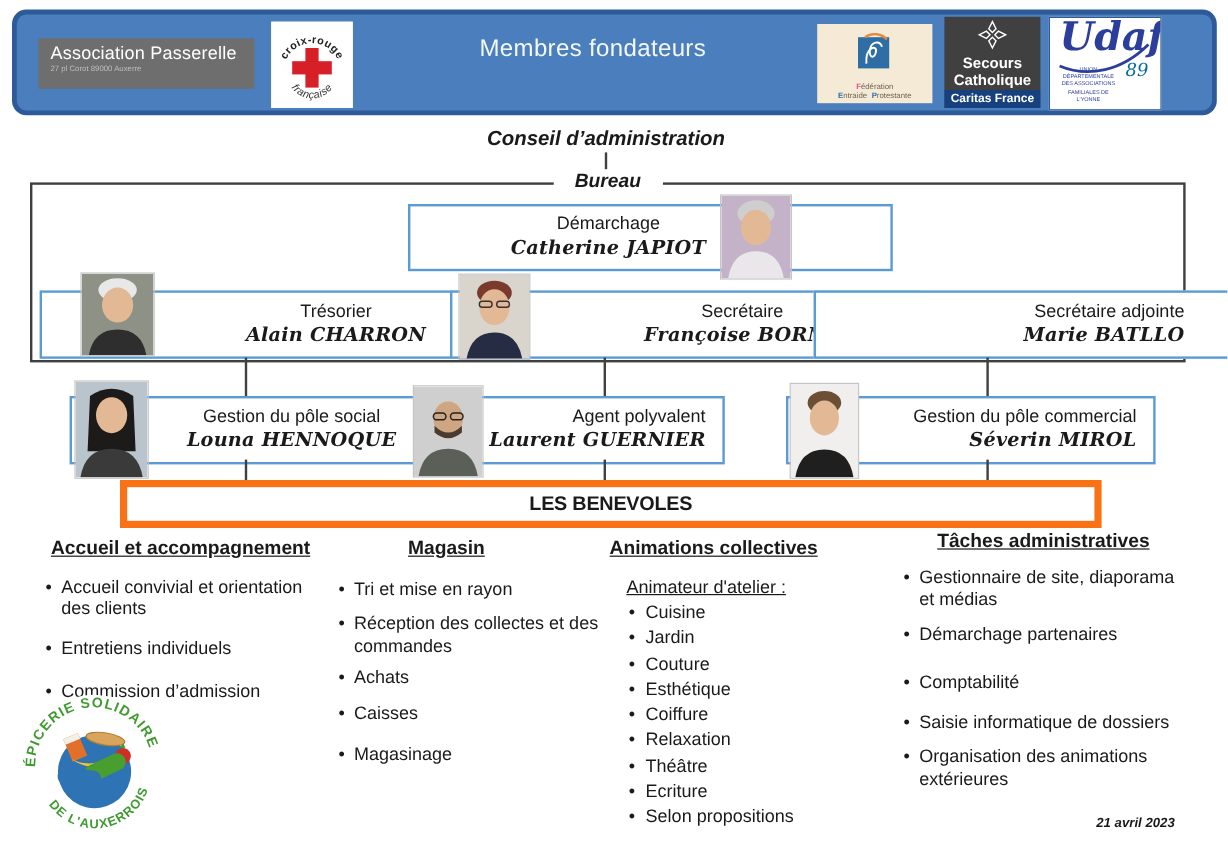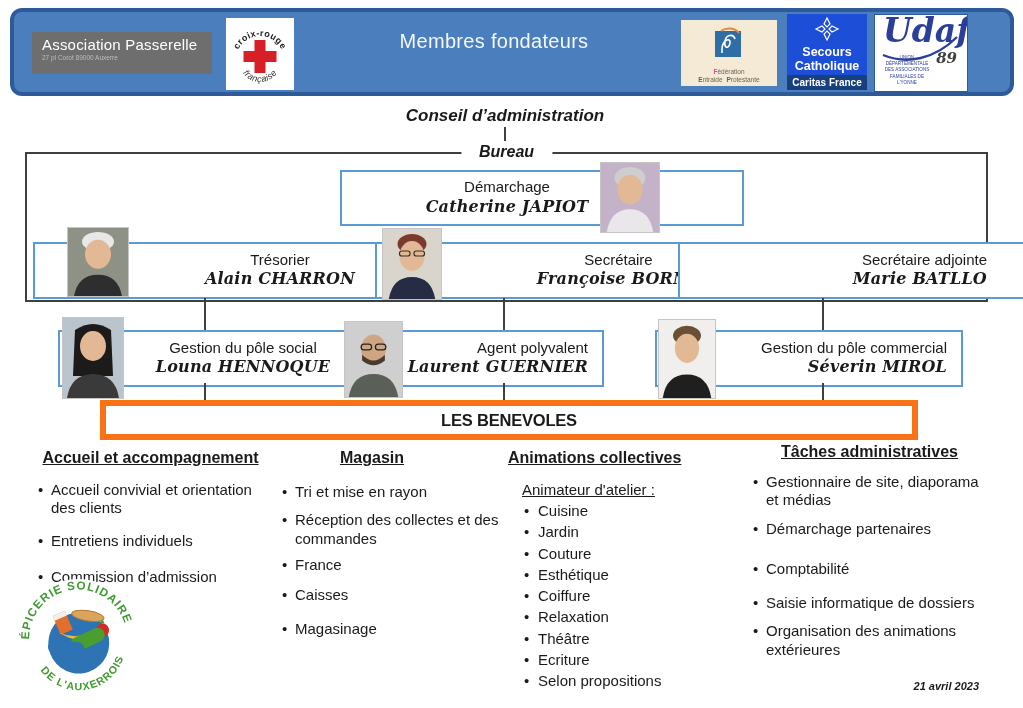--- a/index.html
+++ b/index.html
@@ -20,32 +20,32 @@
   .cr-arc{font-size:9px;font-weight:bold;fill:#222;letter-spacing:.4px;}
   .cr-arc-b{font-size:9px;font-style:italic;fill:#333;letter-spacing:.4px;}
 
   .logo-fep{position:absolute;left:667px;top:8px;width:96px;height:66px;background:#f4ead6;
             text-align:center;overflow:hidden;}
   .fep-words{font-size:6.5px;color:#6e6350;line-height:1.25;margin-top:1px;}
   .fep-w{display:inline-block;margin:0 1px;}
   .fep-w1::first-letter{color:#e0489a;font-weight:bold;}
   .fep-w2::first-letter,.fep-w3::first-letter{color:#2f6ea5;font-weight:bold;}
 
-  .logo-sc{position:absolute;left:773px;top:2px;width:80px;height:76px;background:#1d4ed8;
+  .logo-sc{position:absolute;left:773px;top:2px;width:80px;height:76px;background:#404040;
            text-align:center;color:#fff;overflow:hidden;}
   .sc-line{font-weight:bold;font-size:12.5px;line-height:1.1;}
   .sc-band{position:absolute;left:0;bottom:0;width:100%;background:#16407e;
            font-weight:bold;font-size:10px;line-height:15px;}
 
   .logo-udaf{position:absolute;left:860px;top:2px;width:92px;height:76px;background:#ffffff;
              border:1px solid #2d5b9a;overflow:hidden;}
   .udaf-script{position:absolute;left:8px;top:-4px;font-family:"DejaVu Serif",serif;
                font-style:italic;font-weight:bold;font-size:33px;color:#2b3e9b;}
   .udaf-89{position:absolute;right:10px;top:34px;font-family:"DejaVu Serif",serif;
-           font-style:italic;font-weight:bold;font-size:15px;color:#404040;}
+           font-style:italic;font-weight:normal;font-size:15px;color:#0369a1;}
   .udaf-cap{position:absolute;left:6px;top:40px;width:52px;font-size:4.6px;line-height:1.35;
             text-transform:uppercase;color:#2b3e9b;text-align:center;}
 
   
   .council{position:absolute;left:300px;top:106px;width:410px;text-align:center;
            font-size:17px;font-weight:bold;font-style:italic;}
   .vline{position:absolute;width:2px;background:#404040;}
   .bureau-frame{position:absolute;left:25px;top:152px;width:959px;height:146px;
                 border:2px solid #3f3f3f;}
   .bureau-label{position:absolute;left:50%;top:-11px;transform:translateX(-50%);
@@ -264,21 +264,21 @@
     <div class="col-h">Accueil et accompagnement</div>
     <div class="itm i0">Accueil convivial et orientation des clients</div>
     <div class="itm i1">Entretiens individuels</div>
     <div class="itm i2">Commission d’admission</div>
   </div>
 
   <div class="col col2">
     <div class="col-h">Magasin</div>
     <div class="itm i0">Tri et mise en rayon</div>
     <div class="itm i1">Réception des collectes et des commandes</div>
-    <div class="itm i2">France</div>
+    <div class="itm i2">Achats</div>
     <div class="itm i3">Caisses</div>
     <div class="itm i4">Magasinage</div>
   </div>
 
   <div class="col col3">
     <div class="col-h">Animations collectives</div>
     <div class="col3-sub">Animateur d'atelier :</div>
     <div class="itm">Cuisine</div>
     <div class="itm">Jardin</div>
     <div class="itm">Couture</div>

